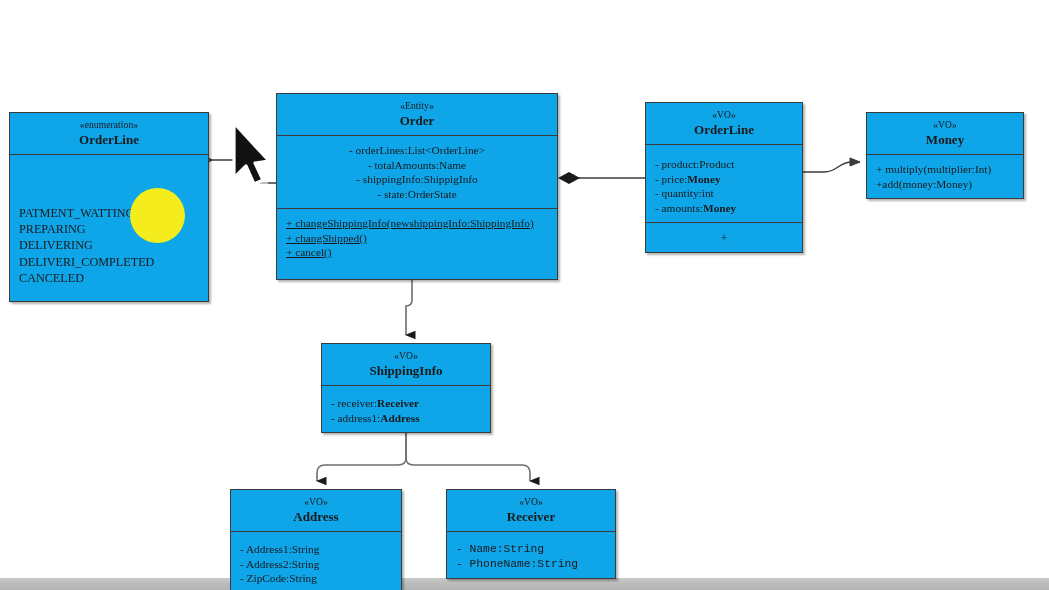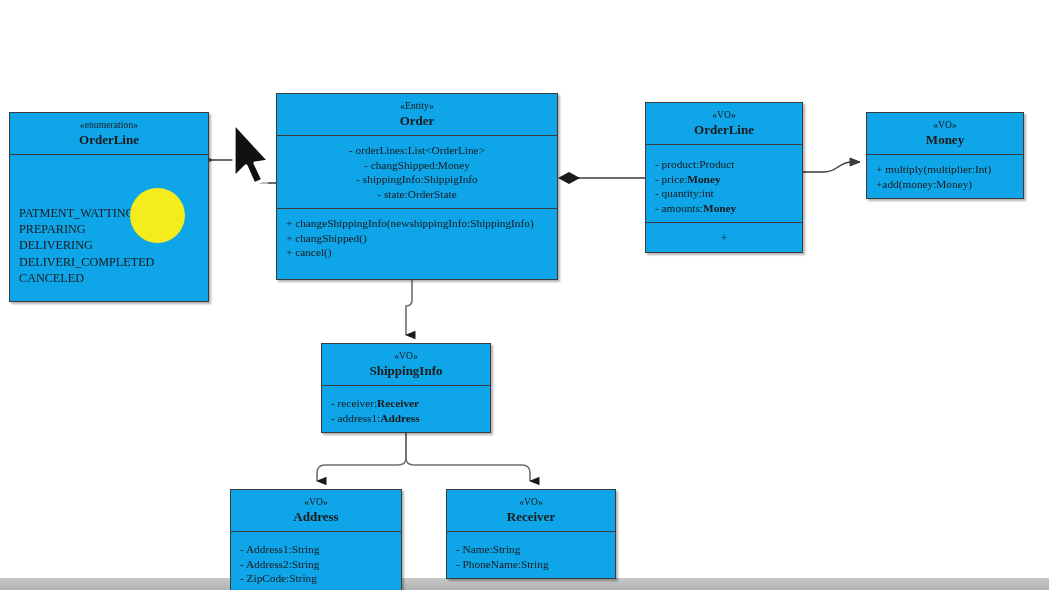--- a/index.html
+++ b/index.html
@@ -82,28 +82,28 @@
   #box-orderstate  { left: 9px;  top: 112px; width: 200px; }
   #box-order       { left: 276px; top: 93px;  width: 282px; }
   #box-orderline   { left: 645px; top: 102px; width: 158px; }
   #box-money       { left: 866px; top: 112px; width: 158px; }
   #box-shippininfo { left: 321px; top: 343px; width: 170px; }
   #box-address     { left: 230px; top: 489px; width: 172px; }
   #box-receiver    { left: 446px; top: 489px; width: 170px; }
 
   #box-orderstate .uml-compartment { padding-top: 6px; padding-bottom: 15px; margin-top: 44px; }
   #box-order .uml-compartment.attrs { min-height: 62px; text-align: center; }
-  #box-order .uml-compartment.ops   { min-height: 71px; }
+  #box-order .uml-compartment.ops   { min-height: 71px; text-decoration: underline; }
   #box-orderline .uml-compartment.attrs { padding-top: 12px; min-height: 74px; }
   #box-orderline .uml-compartment.ops   { padding-top: 8px; min-height: 24px; }
   #box-money .uml-compartment.attrs { padding-top: 14px; min-height: 40px; }
   #box-money .uml-compartment.ops   { min-height: 36px; }
   #box-shippininfo .uml-compartment.attrs { padding-top: 10px; min-height: 40px; }
   #box-address .uml-compartment.attrs { padding-top: 10px; min-height: 52px; }
-  #box-receiver .uml-compartment.attrs { padding-top: 10px; min-height: 40px; }
+  #box-receiver .uml-compartment.attrs { padding-top: 10px; min-height: 40px; font-family: Liberation Mono, monospace; }
 
   
   #connectors {
     position: absolute;
     left: 0; top: 0;
     width: 1049px;
     height: 590px;
     z-index: 2;
     pointer-events: none;
   }
@@ -185,21 +185,21 @@
     </div>
   </div>
 
   <div class="uml-class" id="box-order">
     <div class="uml-head">
       <span class="stereotype">«Entity»</span>
       <span class="cls-name">Order</span>
     </div>
     <div class="uml-compartment attrs">
       <div class="member">- orderLines:List&lt;OrderLine&gt;</div>
-      <div class="member">- changShipped:Money</div>
+      <div class="member">- totalAmounts:Name</div>
       <div class="member">- shippingInfo:ShippigInfo</div>
       <div class="member">- state:OrderState</div>
     </div>
     <div class="uml-compartment ops">
       <div class="member">+ changeShippingInfo(newshippingInfo:ShippingInfo)</div>
       <div class="member">+ changShipped()</div>
       <div class="member">+ cancel()</div>
     </div>
   </div>
 

